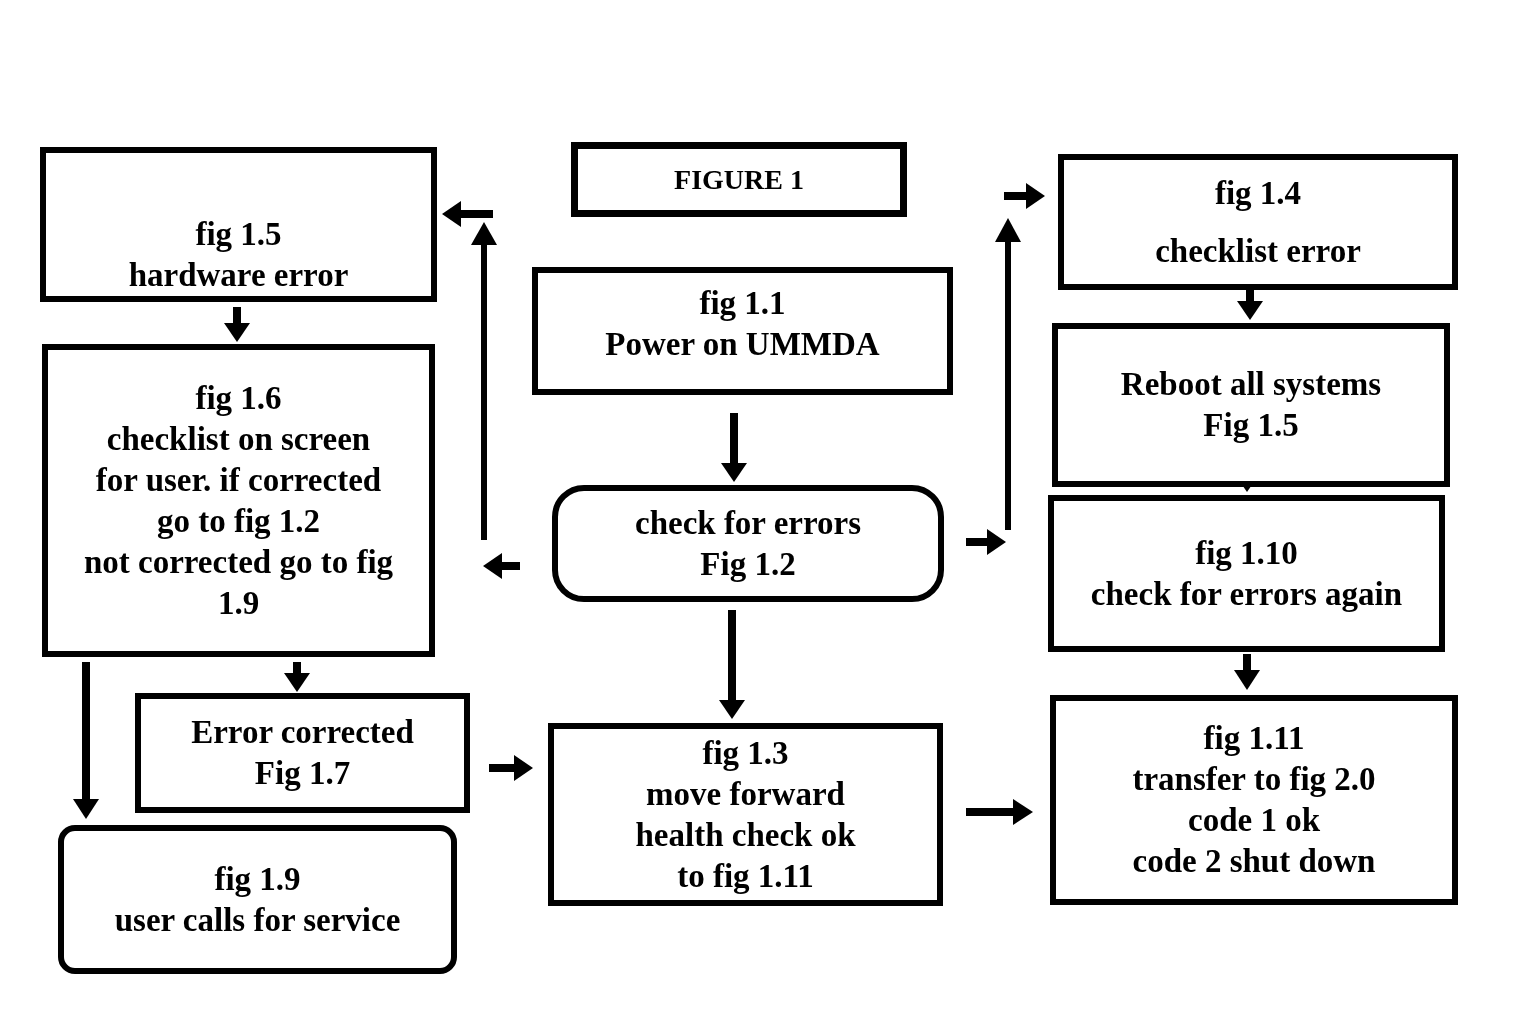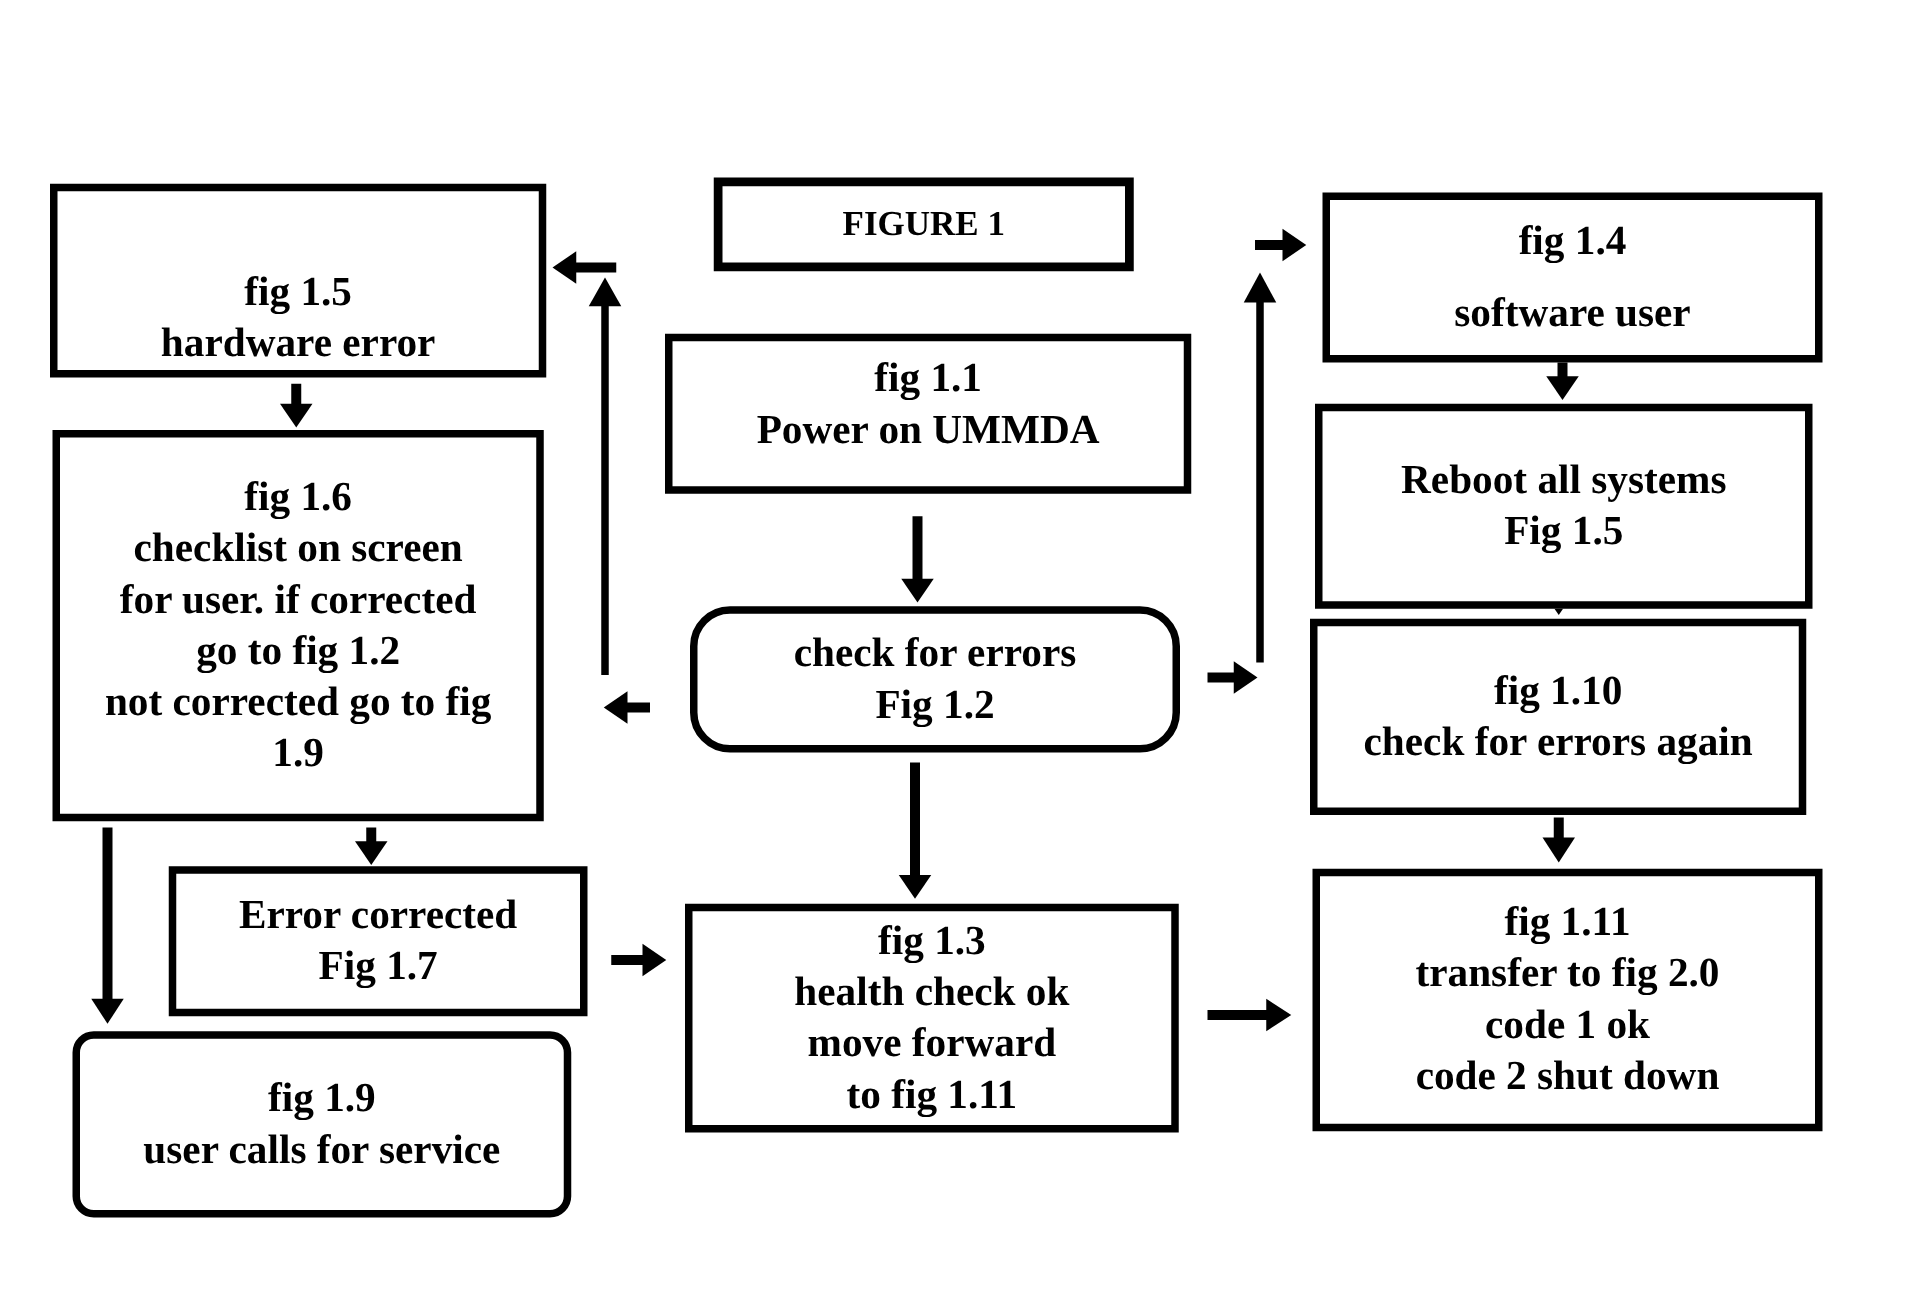--- a/index.html
+++ b/index.html
@@ -155,22 +155,22 @@
     <span class="ln">Power on UMMDA</span>
   </div>
 
   <div class="node" style="left:552px; top:485px; width:392px; height:117px;border-radius:32px;">
     <span class="ln">check for errors</span>
     <span class="ln">Fig 1.2</span>
   </div>
 
   <div class="node" style="left:548px; top:723px; width:395px; height:183px;">
     <span class="ln">fig 1.3</span>
+    <span class="ln">move forward</span>
     <span class="ln">health check ok</span>
-    <span class="ln">move forward</span>
     <span class="ln">to fig 1.11</span>
   </div>
 
   <div class="node" style="left:40px; top:147px; width:397px; height:155px;justify-content:flex-end;">
     <span class="ln">fig 1.5</span>
     <span class="ln">hardware error</span>
   </div>
 
   <div class="node" style="left:42px; top:344px; width:393px; height:313px;">
     <span class="ln">fig 1.6</span>
@@ -186,21 +186,21 @@
     <span class="ln">Fig 1.7</span>
   </div>
 
   <div class="node" style="left:58px; top:825px; width:399px; height:149px;border-radius:17px;">
     <span class="ln">fig 1.9</span>
     <span class="ln">user calls for service</span>
   </div>
 
   <div class="node" style="left:1058px; top:154px; width:400px; height:136px;gap:17px;">
     <span class="ln">fig 1.4</span>
-    <span class="ln">software user</span>
+    <span class="ln">checklist error</span>
   </div>
 
   <div class="node" style="left:1052px; top:323px; width:398px; height:164px;">
     <span class="ln">Reboot all systems</span>
     <span class="ln">Fig 1.5</span>
   </div>
 
   <div class="node" style="left:1048px; top:495px; width:397px; height:157px;">
     <span class="ln">fig 1.10</span>
     <span class="ln">check for errors again</span>

